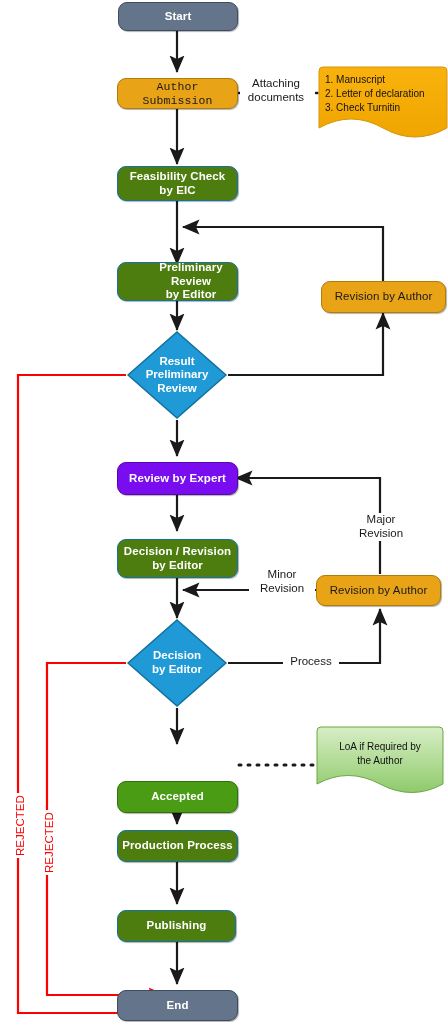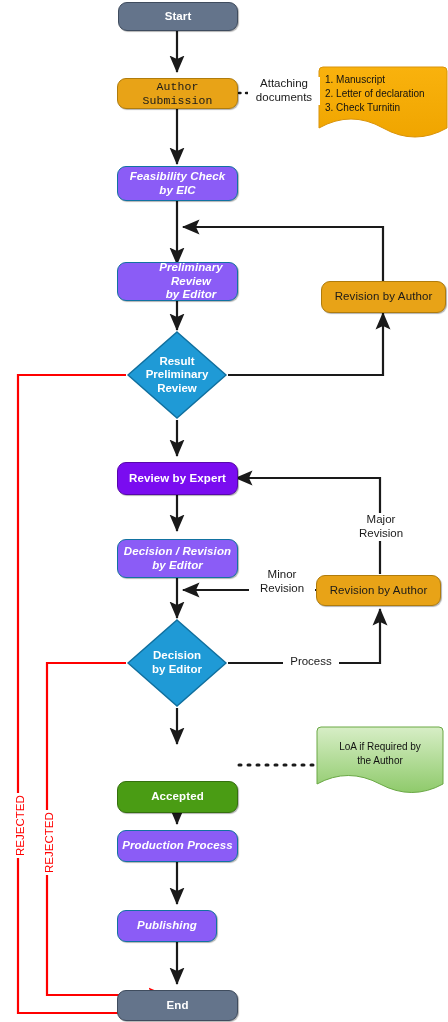--- a/index.html
+++ b/index.html
@@ -20,21 +20,21 @@
     text-align:center;
     border-radius:9px;
     font-size:11.5px;
     font-weight:bold;
     line-height:1.18;
     letter-spacing:0.1px;
     border:1px solid rgba(0,0,0,.55);
     box-shadow:1px 1px 1px rgba(0,0,0,.30);
   }
   .n-gray{background:#64748b;color:#ffffff;border-color:#3f4c5e;}
-  .n-blue{background:#8b5cf6;color:#ffffff;border-color:#1272a1;font-style:italic;}
+  .n-blue{background:#4d7c0f;color:#ffffff;border-color:#1272a1;}
   .n-orange{background:#e8a317;color:#1a1a1a;border-color:#b07c0c;font-weight:normal;}
   .n-purple{background:#7a0cf0;color:#ffffff;border-color:#5707ab;}
   .n-green{background:#4a9c14;color:#ffffff;border-color:#35700e;}
 
   .diamond{
     position:absolute;
     display:flex;align-items:center;justify-content:center;
     text-align:center;
     color:#ffffff;font-size:11.5px;font-weight:bold;line-height:1.18;
   }
@@ -204,21 +204,21 @@
   </div>
 
   <div class="node n-green" style="left:117px;top:749px;width:121px;height:32px;margin-top:32px;">
     <span>Accepted</span>
   </div>
 
   <div class="node n-blue" style="left:117px;top:830px;width:121px;height:32px;">
     <span>Production Process</span>
   </div>
 
-  <div class="node n-blue" style="left:117px;top:910px;width:100px;height:32px;">
+  <div class="node n-blue" style="left:117px;top:910px;width:119px;height:32px;">
     <span>Publishing</span>
   </div>
 
   <div class="node n-gray" style="left:117px;top:990px;width:121px;height:31px;">
     <span>End</span>
   </div>
 
   <div class="note note-orange" style="left:318px;top:66px;width:130px;height:78px;">
     <svg class="nsvg" width="130" height="78" viewBox="0 0 130 78">
       <path d="M5,1 Q1,1 1,5 L1,62 Q33,44 65,62 Q97,80 129,62 L129,5 Q129,1 125,1 Z" fill="url(#orangeGrad)" stroke="#d9930a" stroke-width="1"></path>
@@ -233,21 +233,21 @@
   <div class="note note-green" style="left:316px;top:726px;width:128px;height:74px;">
     <svg class="nsvg" width="128" height="74" viewBox="0 0 128 74">
       <path d="M5,1 Q1,1 1,5 L1,58 Q32,41 64,58 Q96,75 127,58 L127,5 Q127,1 123,1 Z" fill="url(#greenGrad)" stroke="#6aa845" stroke-width="1"></path>
     </svg>
     <div class="ntext">
       <div>LoA if Required by</div>
       <div>the Author</div>
     </div>
   </div>
 
-  <div class="edge-label" style="left:248px;top:77px;width:70px;">
+  <div class="edge-label" style="left:240px;top:77px;width:70px;">
     <div>Attaching</div>
     <div>documents</div>
   </div>
 
   <div class="edge-label" style="left:348px;top:513px;width:64px;">
     <div>Major</div>
     <div>Revision</div>
   </div>
 
   <div class="edge-label" style="left:249px;top:568px;width:64px;">

